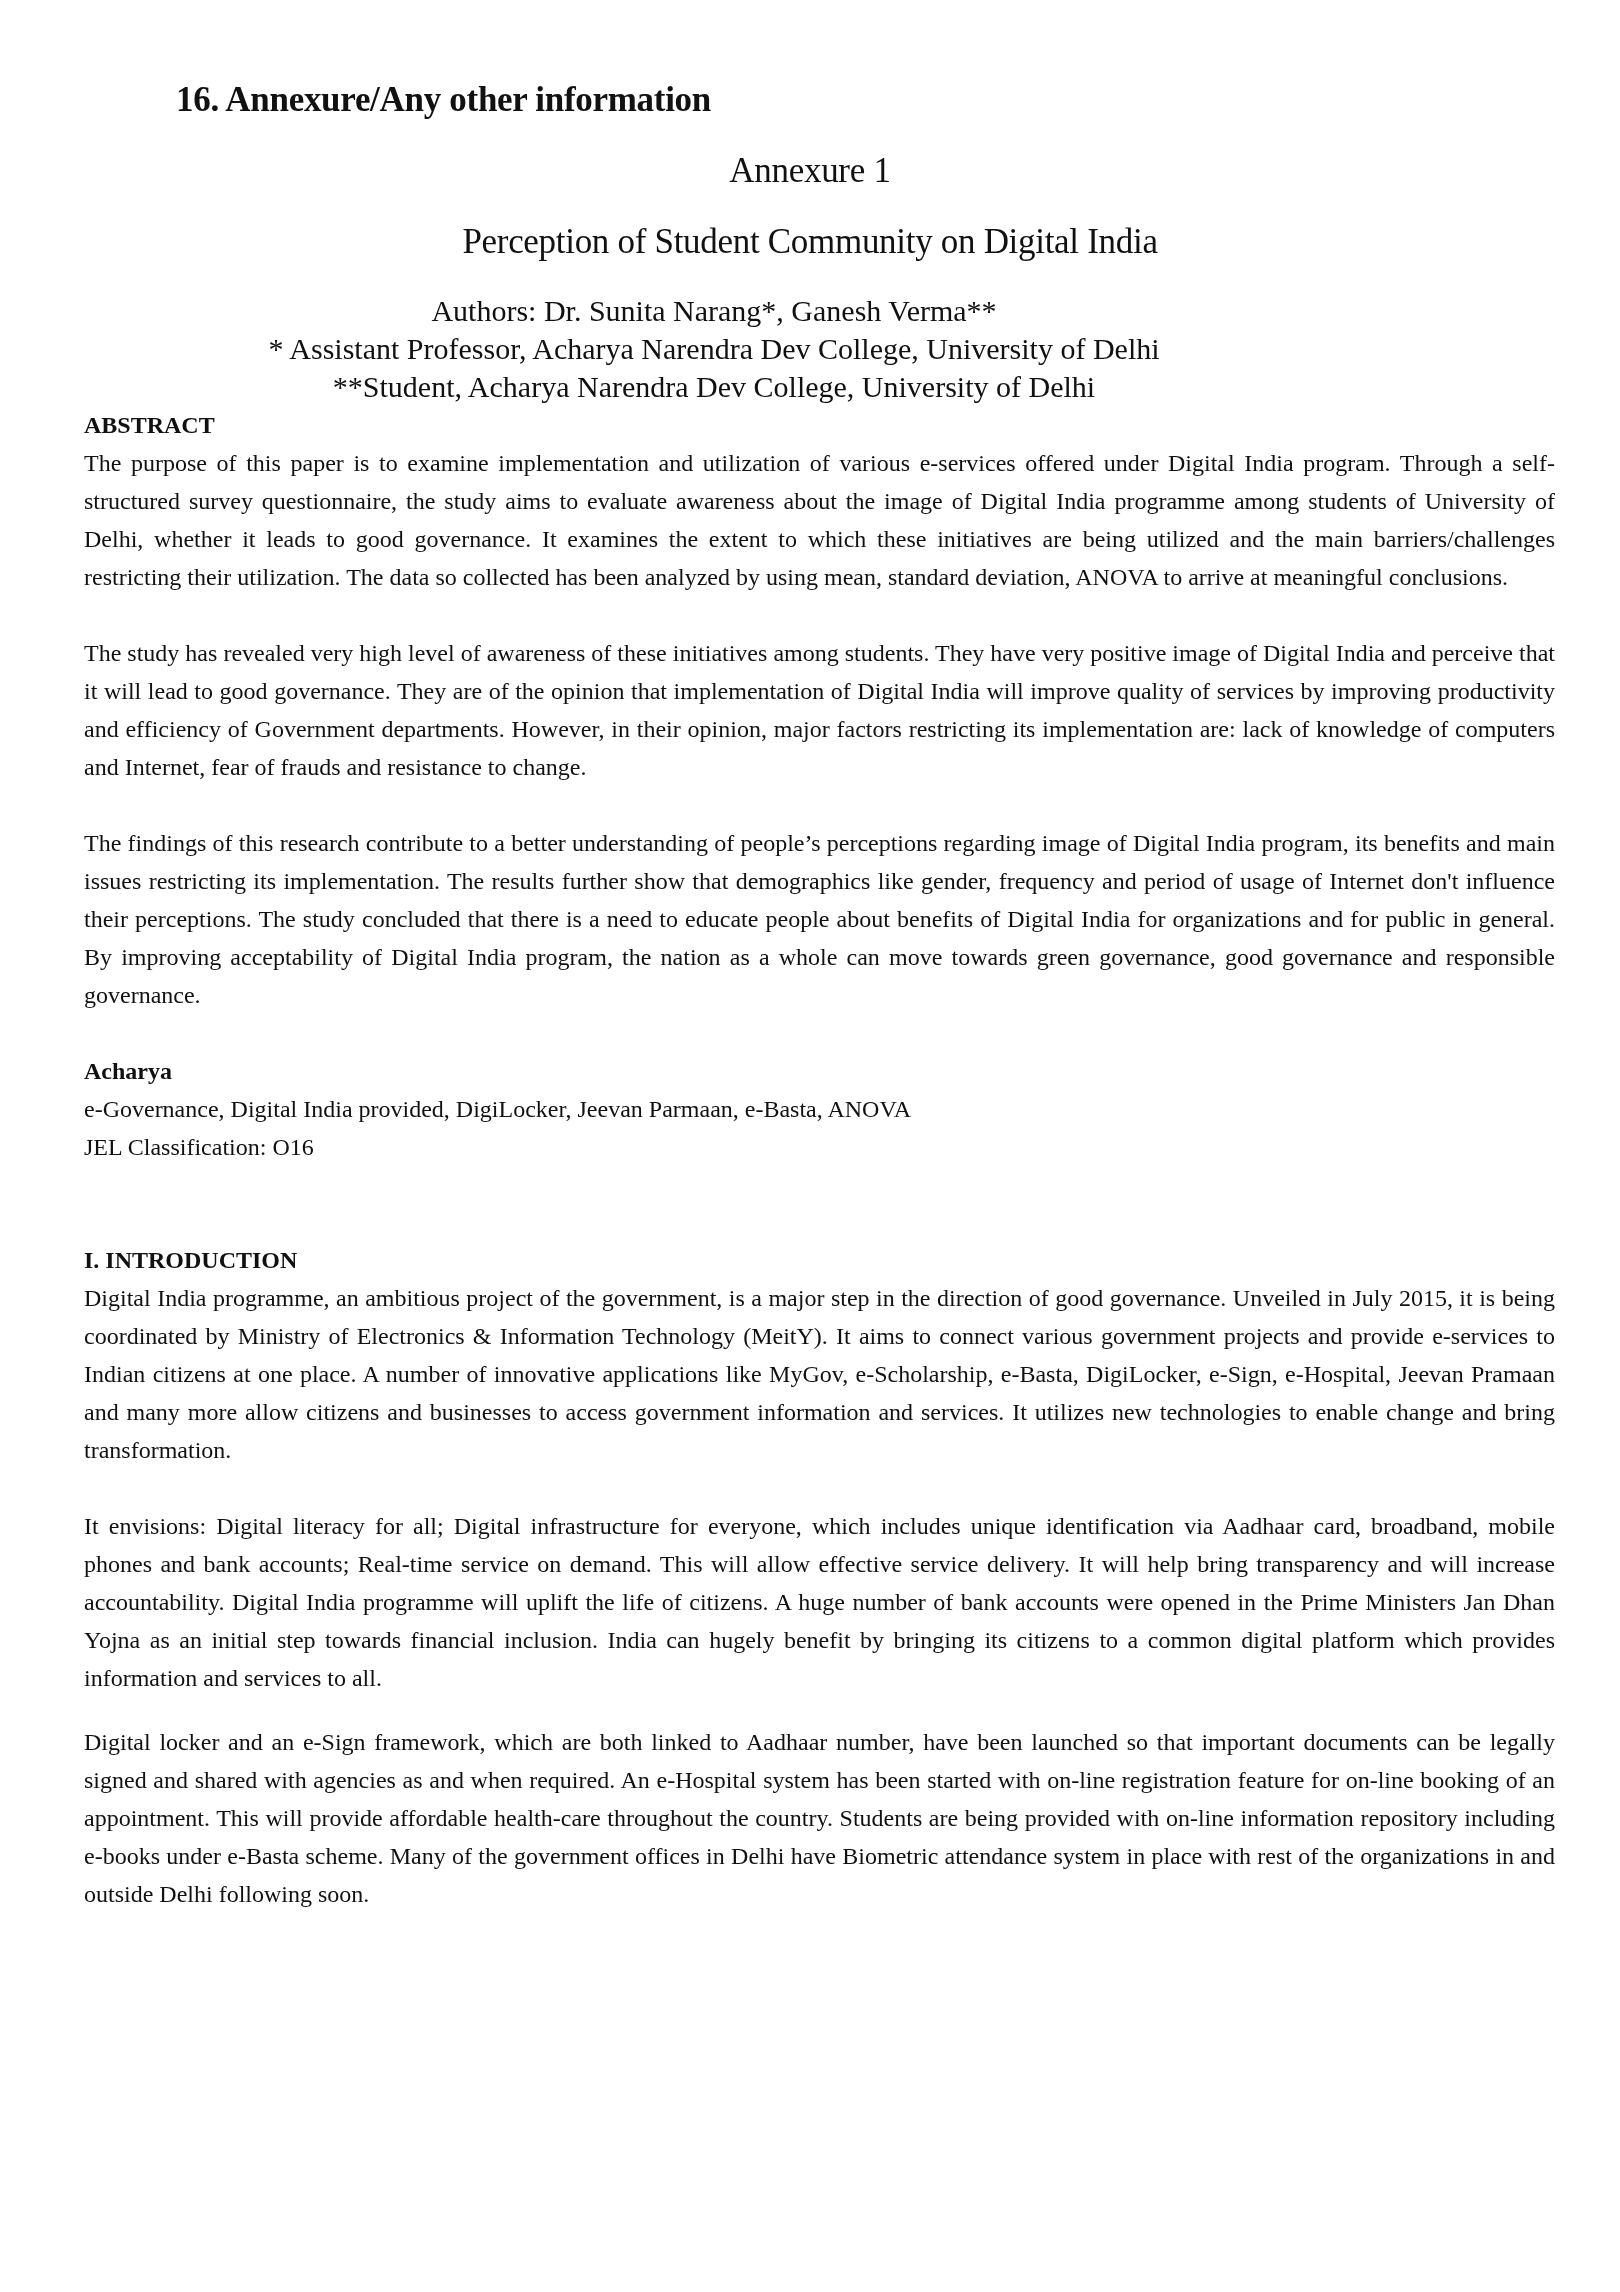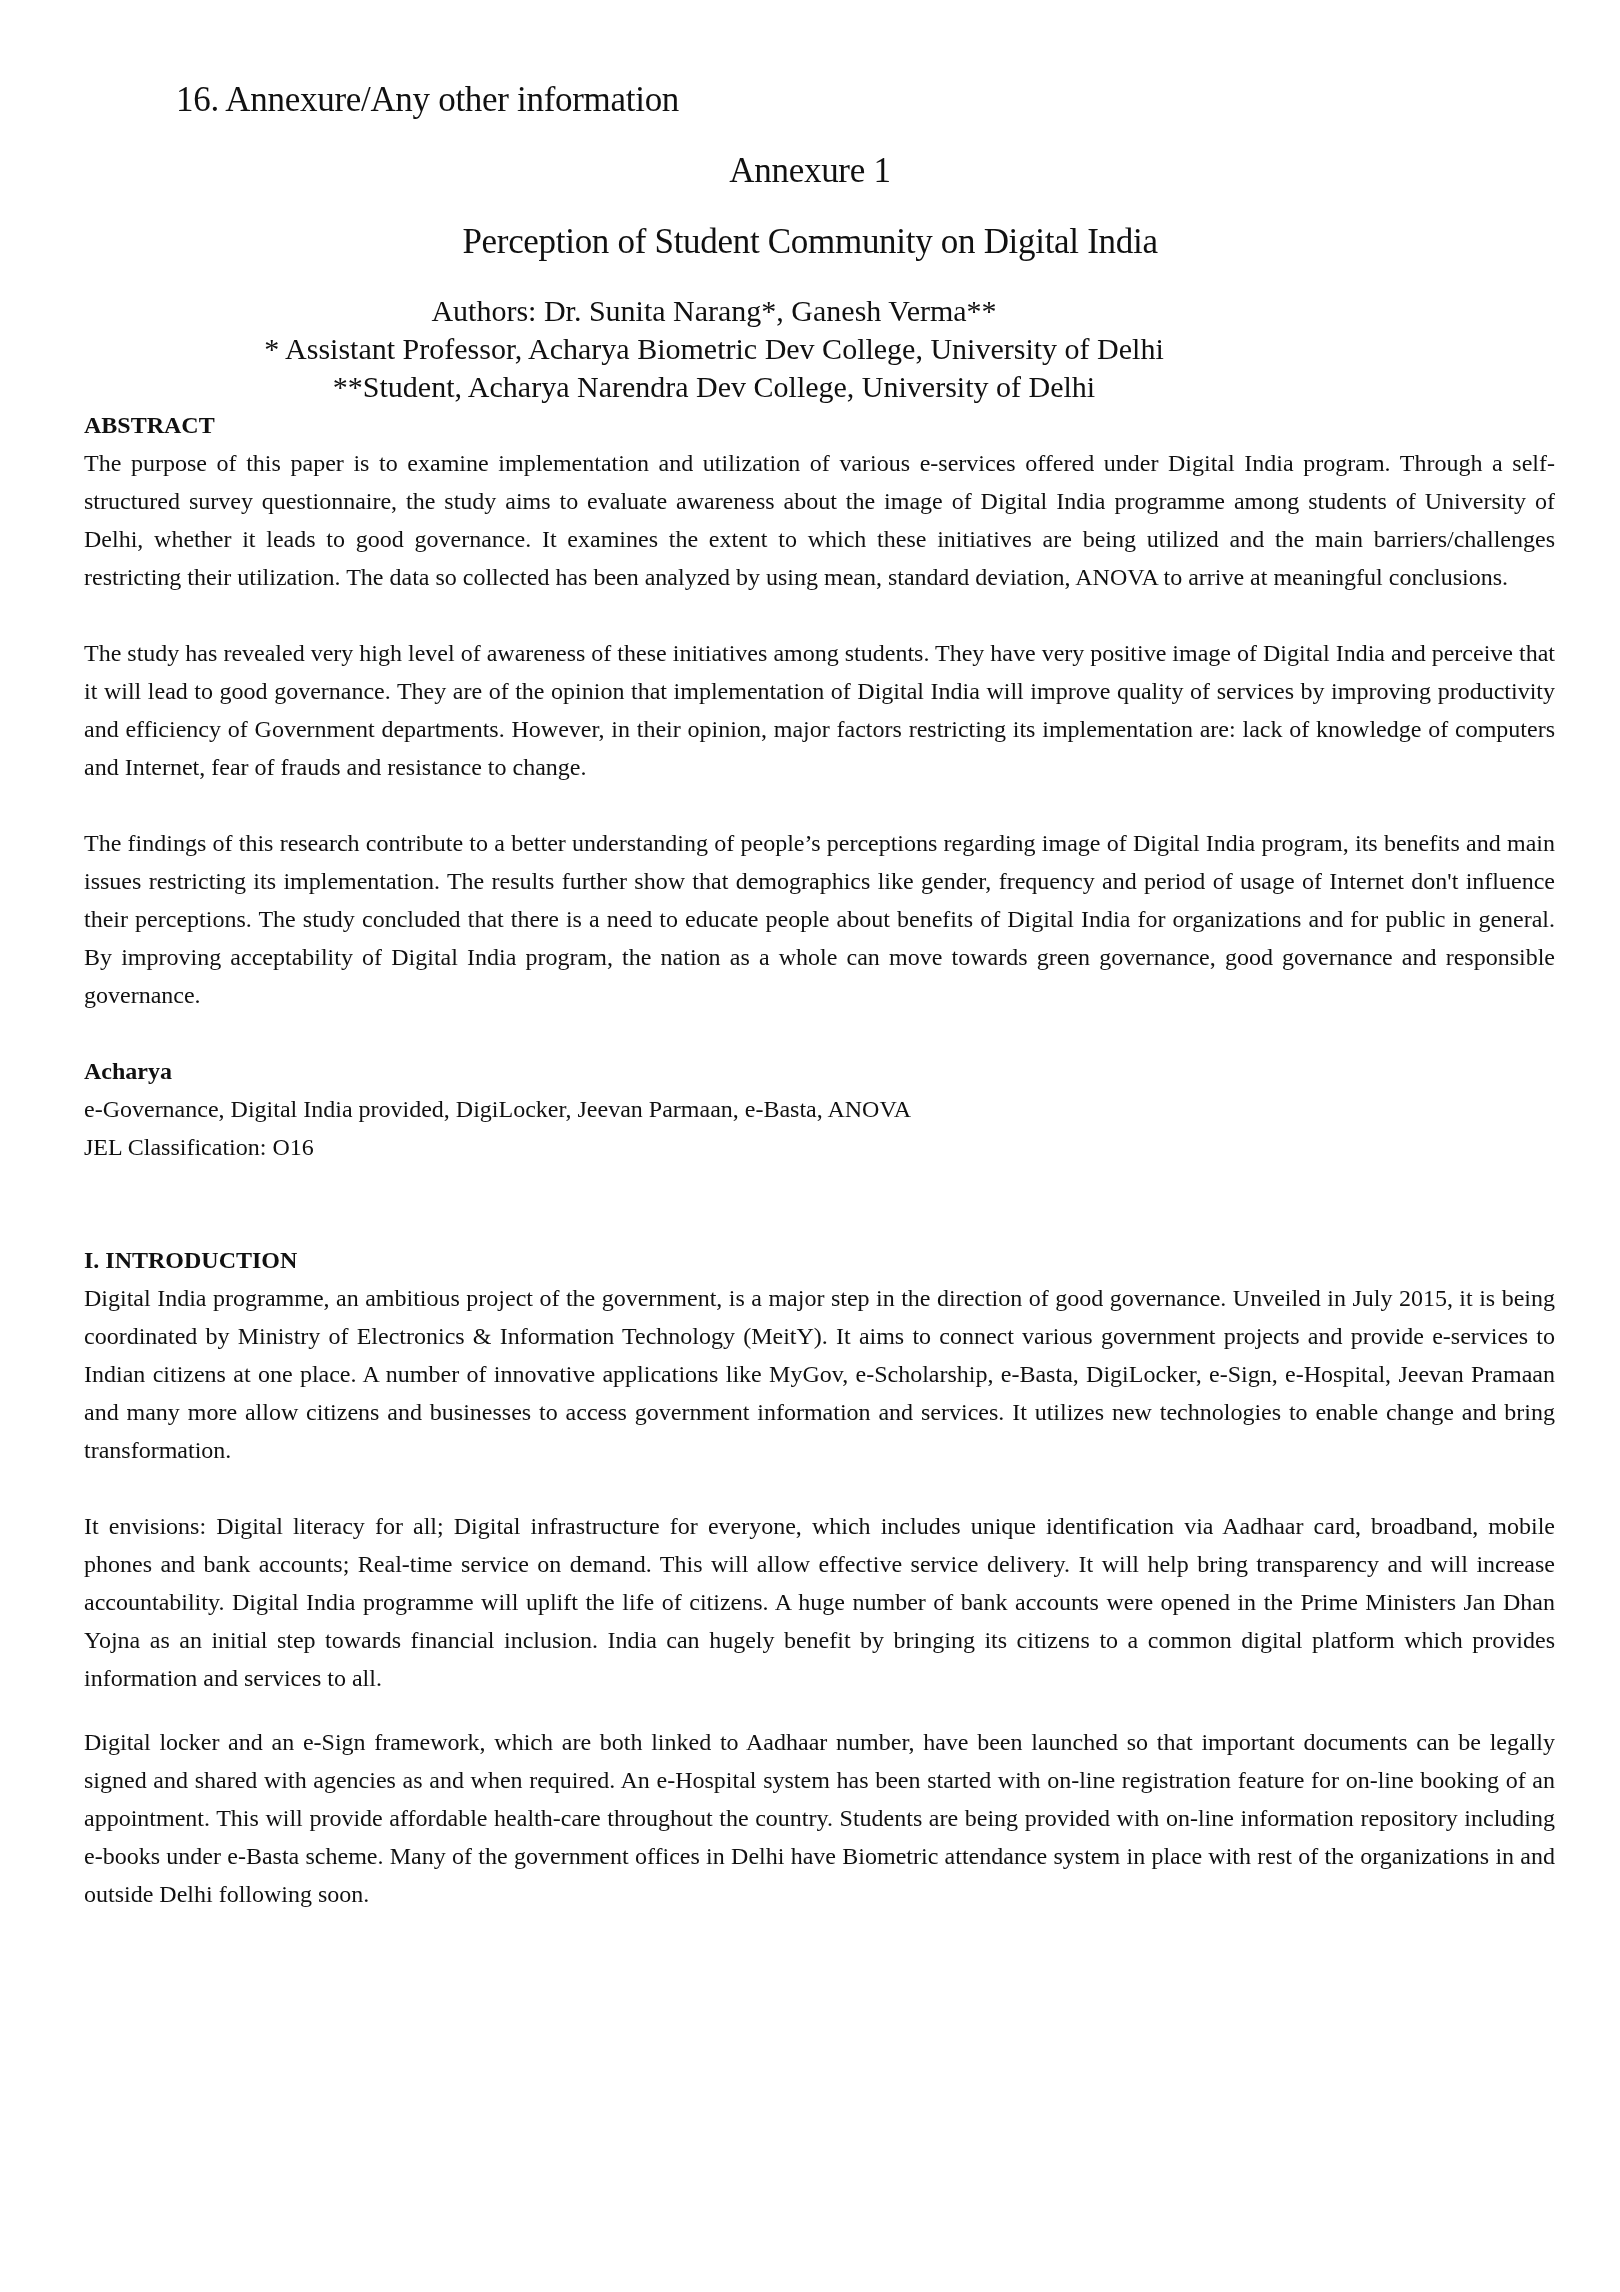--- a/index.html
+++ b/index.html
@@ -3,21 +3,21 @@
 <meta charset="utf-8">
 <style>
   html, body { margin: 0; padding: 0; background: #ffffff; }
   body {
     width: 1620px; height: 2293px; position: relative; overflow: hidden;
     font-family: "Liberation Serif", serif; color: #111111;
   }
   .page { position: absolute; left: 0; top: 0; width: 1620px; }
   .sec-heading {
     position: absolute; left: 176px; top: 78px;
-    font-size: 35px; font-weight: normal; line-height: 43px; margin: 0;
+    font-size: 35px; font-weight: bold; line-height: 43px; margin: 0;
     letter-spacing: -0.3px;
   }
   .center-h {
     position: absolute; left: 0; width: 1620px; text-align: center;
     font-size: 35px; font-weight: normal; line-height: 43px; margin: 0;
     letter-spacing: -0.3px;
   }
   .annex { top: 149px; }
   .ptitle { top: 220px; }
   .authors {
@@ -38,21 +38,21 @@
 </head>
 <body>
 
 <div class="page">
   <h2 class="sec-heading">16. Annexure/Any other information</h2>
   <h2 class="center-h annex">Annexure 1</h2>
   <h1 class="center-h ptitle">Perception of Student Community on Digital India</h1>
 
   <div class="authors">
     <div>Authors: Dr. Sunita Narang*, Ganesh Verma**</div>
-    <div>* Assistant Professor, Acharya Biometric Dev College, University of Delhi</div>
+    <div>* Assistant Professor, Acharya Narendra Dev College, University of Delhi</div>
     <div>**Student, Acharya Narendra Dev College, University of Delhi</div>
   </div>
 
   <div class="body">
     <p class="bold">ABSTRACT</p>
     <p>The purpose of this paper is to examine implementation and utilization of various e-services offered under Digital India program. Through a self-structured survey questionnaire, the study aims to evaluate awareness about the image of Digital India programme among students of University of Delhi, whether it leads to good governance. It examines the extent to which these initiatives are being utilized and the main barriers/challenges restricting their utilization. The data so collected has been analyzed by using mean, standard deviation, ANOVA to arrive at meaningful conclusions.</p>
     <div class="gap"></div>
     <p>The study has revealed very high level of awareness of these initiatives among students. They have very positive image of Digital India and perceive that it will lead to good governance. They are of the opinion that implementation of Digital India will improve quality of services by improving productivity and efficiency of Government departments. However, in their opinion, major factors restricting its implementation are: lack of knowledge of computers and Internet, fear of frauds and resistance to change.</p>
     <div class="gap"></div>
     <p>The findings of this research contribute to a better understanding of people’s perceptions regarding image of Digital India program, its benefits and main issues restricting its implementation. The results further show that demographics like gender, frequency and period of usage of Internet don't influence their perceptions. The study concluded that there is a need to educate people about benefits of Digital India for organizations and for public in general. By improving acceptability of Digital India program, the nation as a whole can move towards green governance, good governance and responsible governance.</p>

